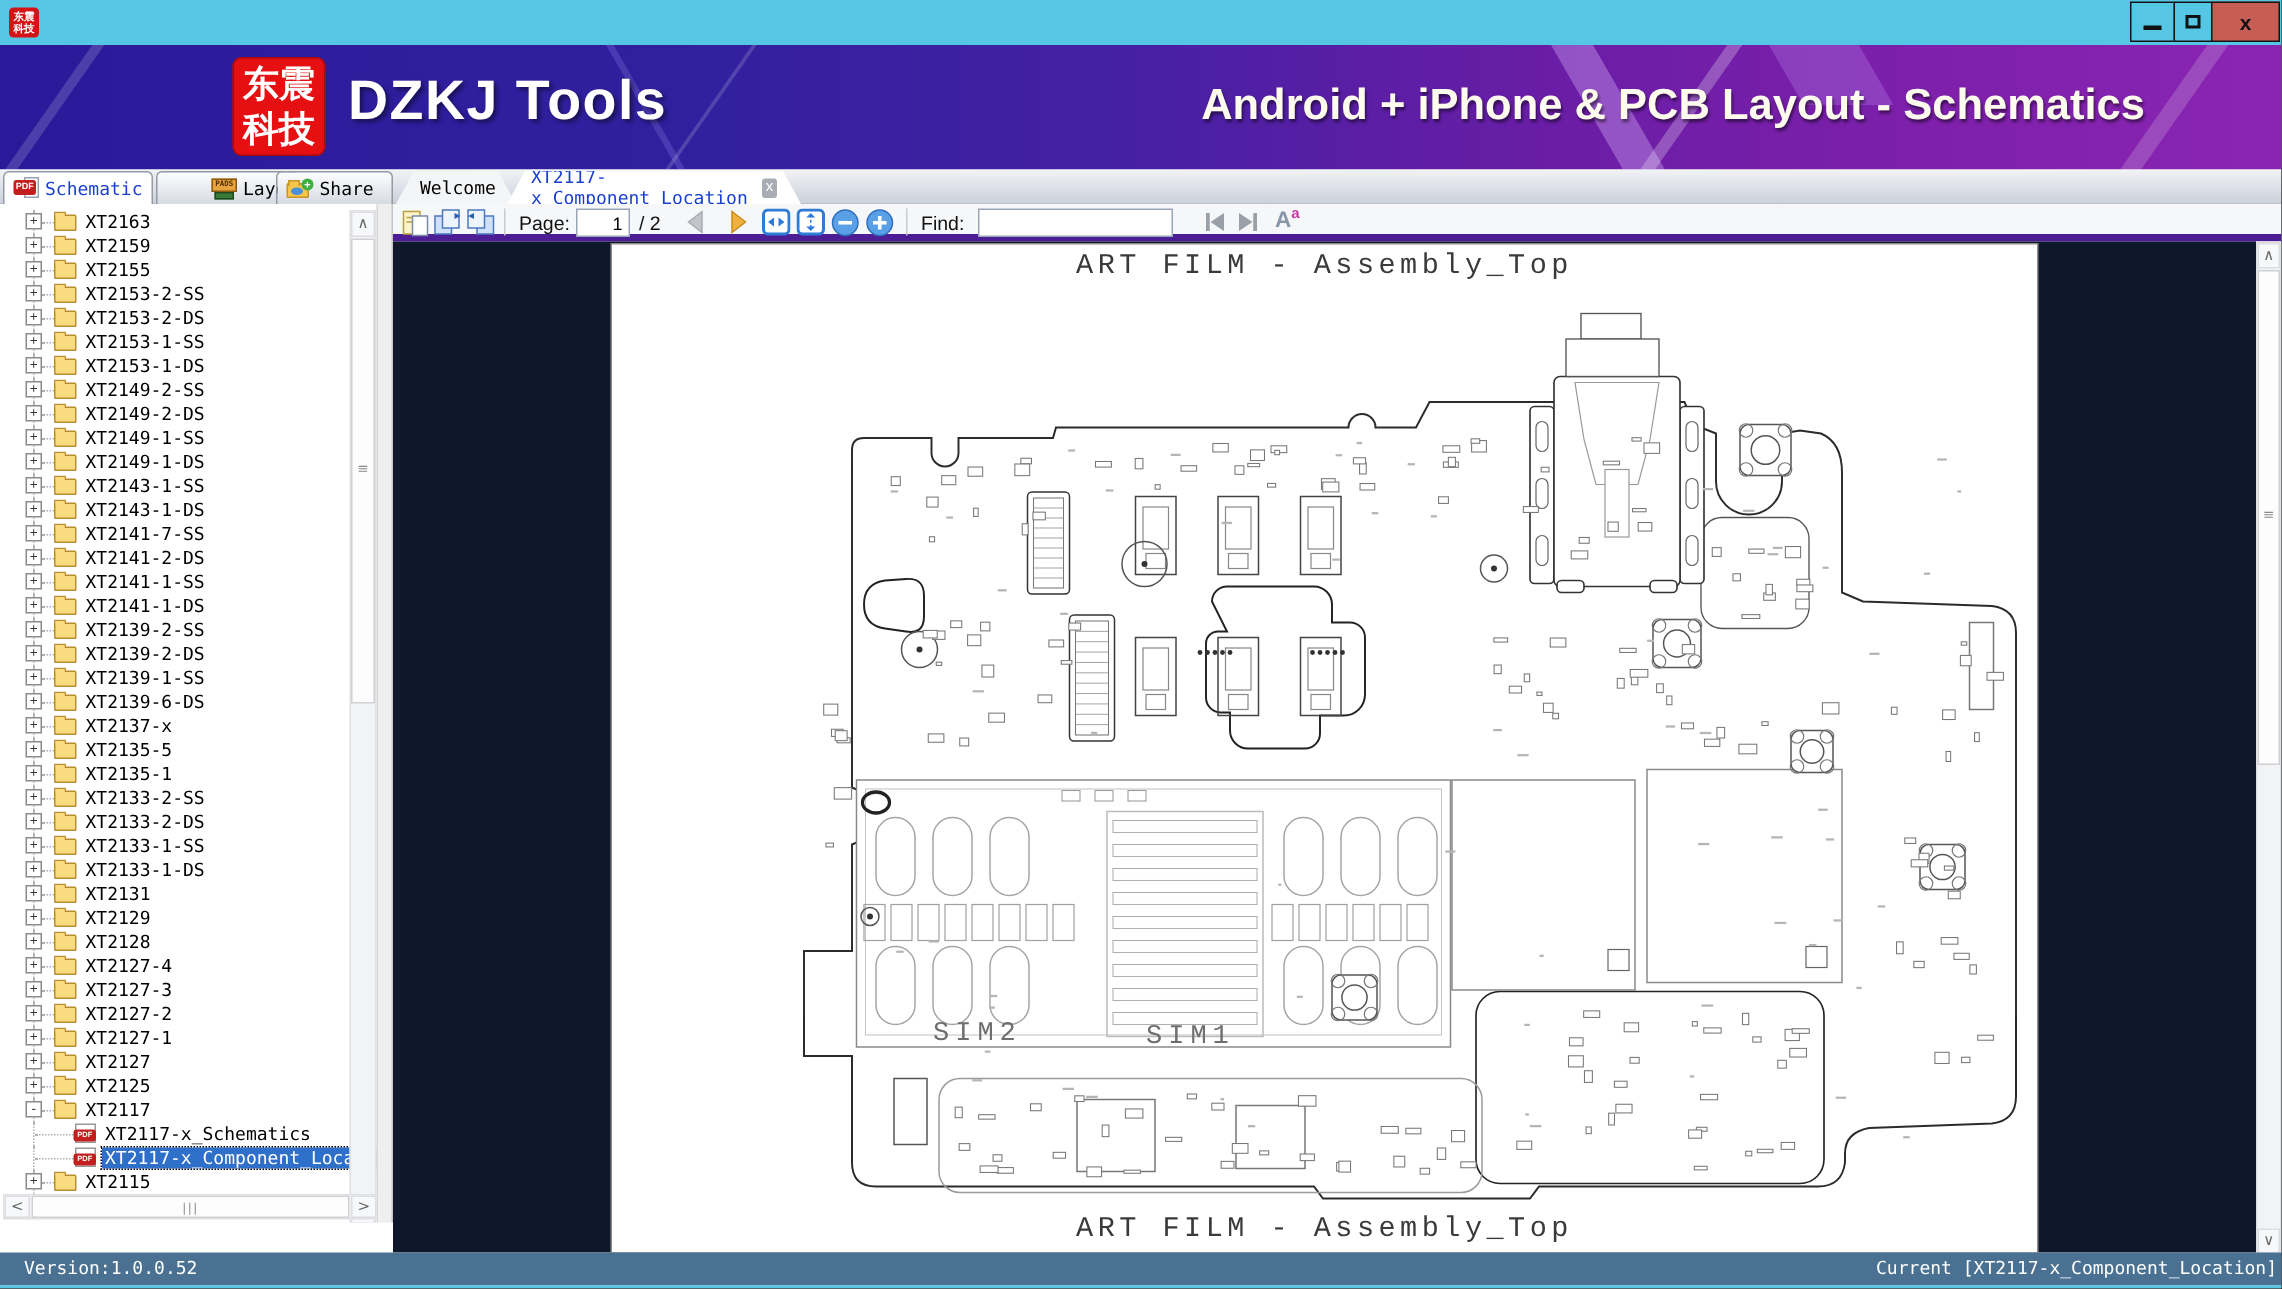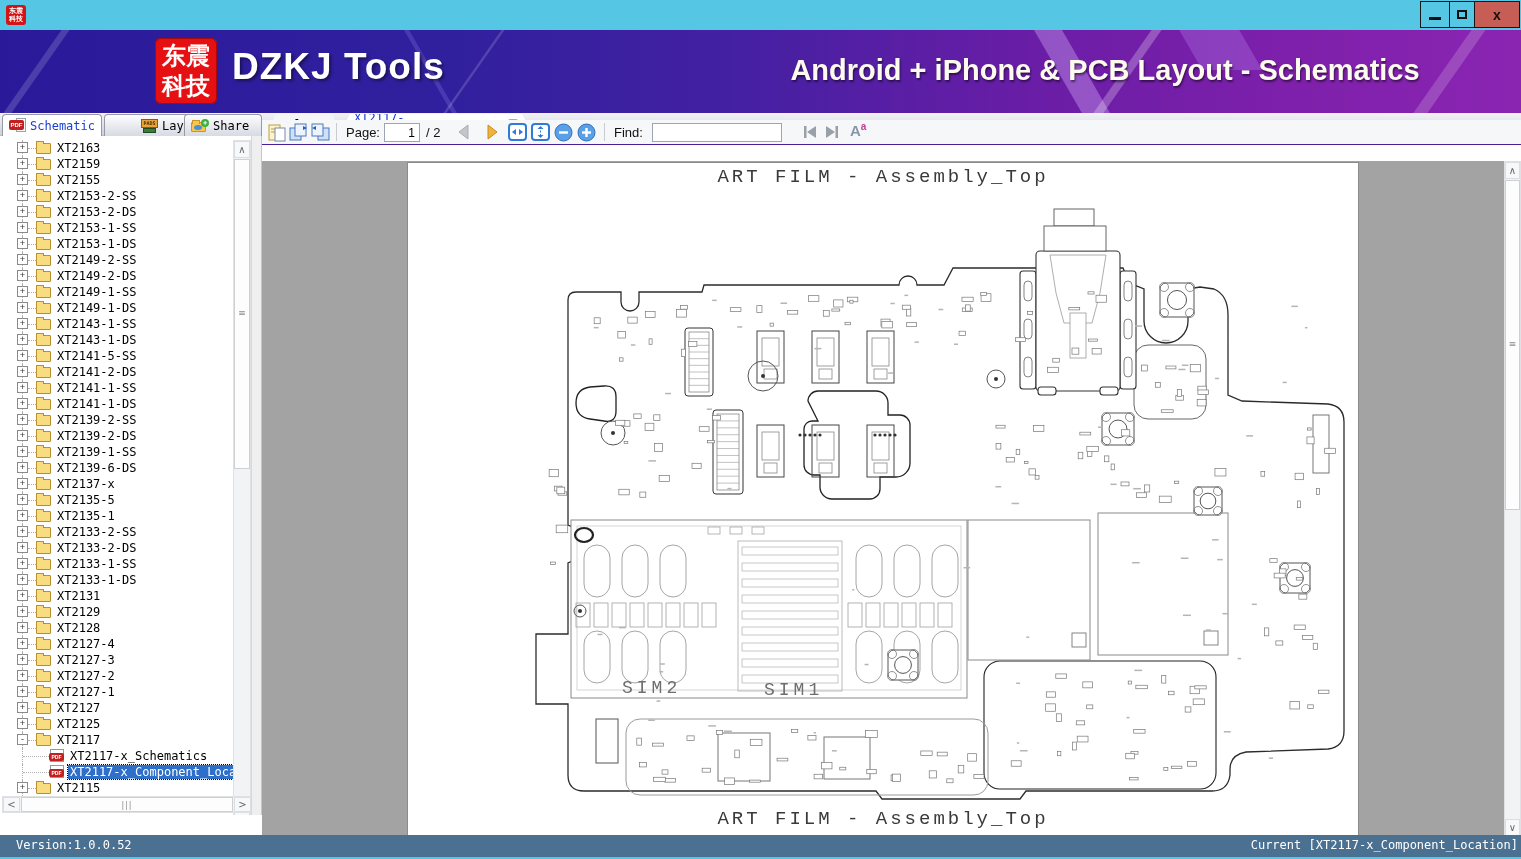--- a/index.html
+++ b/index.html
@@ -24,21 +24,21 @@
   
   #banner{left:0;top:30px;width:1521px;height:83px;overflow:hidden;
     background:linear-gradient(90deg,#2a1a9a 0%,#31209e 30%,#4320a2 48%,#6a1da6 68%,#7e20ab 85%,#8a25b2 100%);}
   .streak{position:absolute;background:rgba(255,255,255,0.16);transform:skewX(-35deg);}
   .streak2{position:absolute;background:rgba(180,160,255,0.20);transform:skewX(30deg);}
   #logo-box{left:155px;top:8px;width:62px;height:66px;background:#e60f12;border-radius:6px;
     color:#fff;font-weight:bold;text-align:center;font-size:24px;line-height:30px;padding-top:3px;
     font-family:"DejaVu Sans",sans-serif;box-shadow:0 0 0 1px #a50a0c inset;overflow:hidden;}
   #brand{left:232px;top:16px;font-size:37px;font-weight:bold;color:#fff;letter-spacing:1px;
     text-shadow:2px 2px 3px rgba(0,0,0,.45);}
-  #tagline{left:780px;top:24px;width:650px;text-align:center;font-size:29px;font-weight:bold;color:#fdfbee;
+  #tagline{left:780px;top:24px;width:650px;text-align:right;font-size:29px;font-weight:bold;color:#fdfbee;
     text-shadow:1px 2px 2px rgba(0,0,0,.5);}
 
   
   #tabstrip{left:0;top:113px;width:1521px;height:23px;background:linear-gradient(#f2f3f6,#ccd1db);
     border-bottom:1px solid #b9bfca;}
   .mtab{position:absolute;top:1px;height:22px;border:1px solid #969aa4;border-bottom:none;
     border-radius:4px 4px 0 0;display:flex;align-items:center;gap:4px;padding:0 6px;
     font-family:"DejaVu Sans Mono",monospace;font-size:12px;background:linear-gradient(#fdfdfe,#d6dae2);}
   .mtab.active{background:#fff;}
   .dtab{position:absolute;top:1px;height:22px;display:flex;align-items:center;gap:5px;padding:0 16px;
@@ -85,29 +85,29 @@
   .sb-track{background:#f2f3f5;border:1px solid #e0e1e4;}
   .sb-btn{position:absolute;background:#f7f8f9;border:1px solid #dcdde0;color:#666;font-size:10px;
     text-align:center;font-family:"DejaVu Sans",sans-serif;}
   .sb-thumb{position:absolute;background:#fdfdfd;border:1px solid #cfd0d3;}
   .grip{position:absolute;color:#8a8a8a;font-size:9px;width:100%;text-align:center;font-family:"DejaVu Sans",sans-serif;}
 
   
   #splitter{left:251px;top:136px;width:11px;height:679px;background:#efefef;border-left:1px solid #d8d8d8;border-right:1px solid #c6c6c6;}
 
   
-  #toolbar{left:262px;top:120px;width:1259px;height:25px;background:#f6f7f9;border-bottom:1px solid #4c1d95;}
+  #toolbar{left:262px;top:136px;width:1259px;height:25px;background:#f6f7f9;border-bottom:5px solid #4c1d95;}
   .tsep{position:absolute;top:3px;width:1px;height:18px;background:#c8cbd1;}
   .tlab{position:absolute;top:5px;font-size:13px;color:#111;}
   .tinput{position:absolute;top:3px;height:19px;border:1px solid #9aa6b8;background:#fff;font-size:12px;
     font-family:"Liberation Sans",sans-serif;padding:0 4px;}
   .icon{position:absolute;top:3px;}
 
   
-  #viewer{left:262px;top:161px;width:1242px;height:674px;background:#a3a3a3;overflow:hidden;}
+  #viewer{left:262px;top:161px;width:1242px;height:674px;background:#0f172a;overflow:hidden;}
   #page{position:absolute;left:146px;top:2px;width:950px;height:672px;background:#fff;box-shadow:0 0 0 1px #8b8b8d;}
   .doc-title{position:absolute;width:100%;text-align:center;font-family:"Liberation Mono",monospace;
     font-size:19px;letter-spacing:3px;color:#3a3a3a;}
   #pcb-svg{position:absolute;left:0;top:0;}
 
   
   #statusbar{left:0;top:835px;width:1521px;height:22px;background:#4a7191;color:#fff;
     font-family:"DejaVu Sans Mono",monospace;font-size:12px;}
   #win-bottom-edge{left:0;top:857px;width:1521px;height:2px;background:#55c7e5;}
 </style>
@@ -271,21 +271,21 @@
           <span class="hdot" style="left:28px;width:8px;"></span>
           <span class="exp">+</span>
           <span class="folder"></span>
           <span class="tlabel">XT2143-1-DS</span>
         </div>
         <div class="trow">
           <span class="vline"></span>
           <span class="hdot" style="left:28px;width:8px;"></span>
           <span class="exp">+</span>
           <span class="folder"></span>
-          <span class="tlabel">XT2141-5-SS</span>
+          <span class="tlabel">XT2141-7-SS</span>
         </div>
         <div class="trow">
           <span class="vline"></span>
           <span class="hdot" style="left:28px;width:8px;"></span>
           <span class="exp">+</span>
           <span class="folder"></span>
           <span class="tlabel">XT2141-2-DS</span>
         </div>
         <div class="trow">
           <span class="vline"></span>

